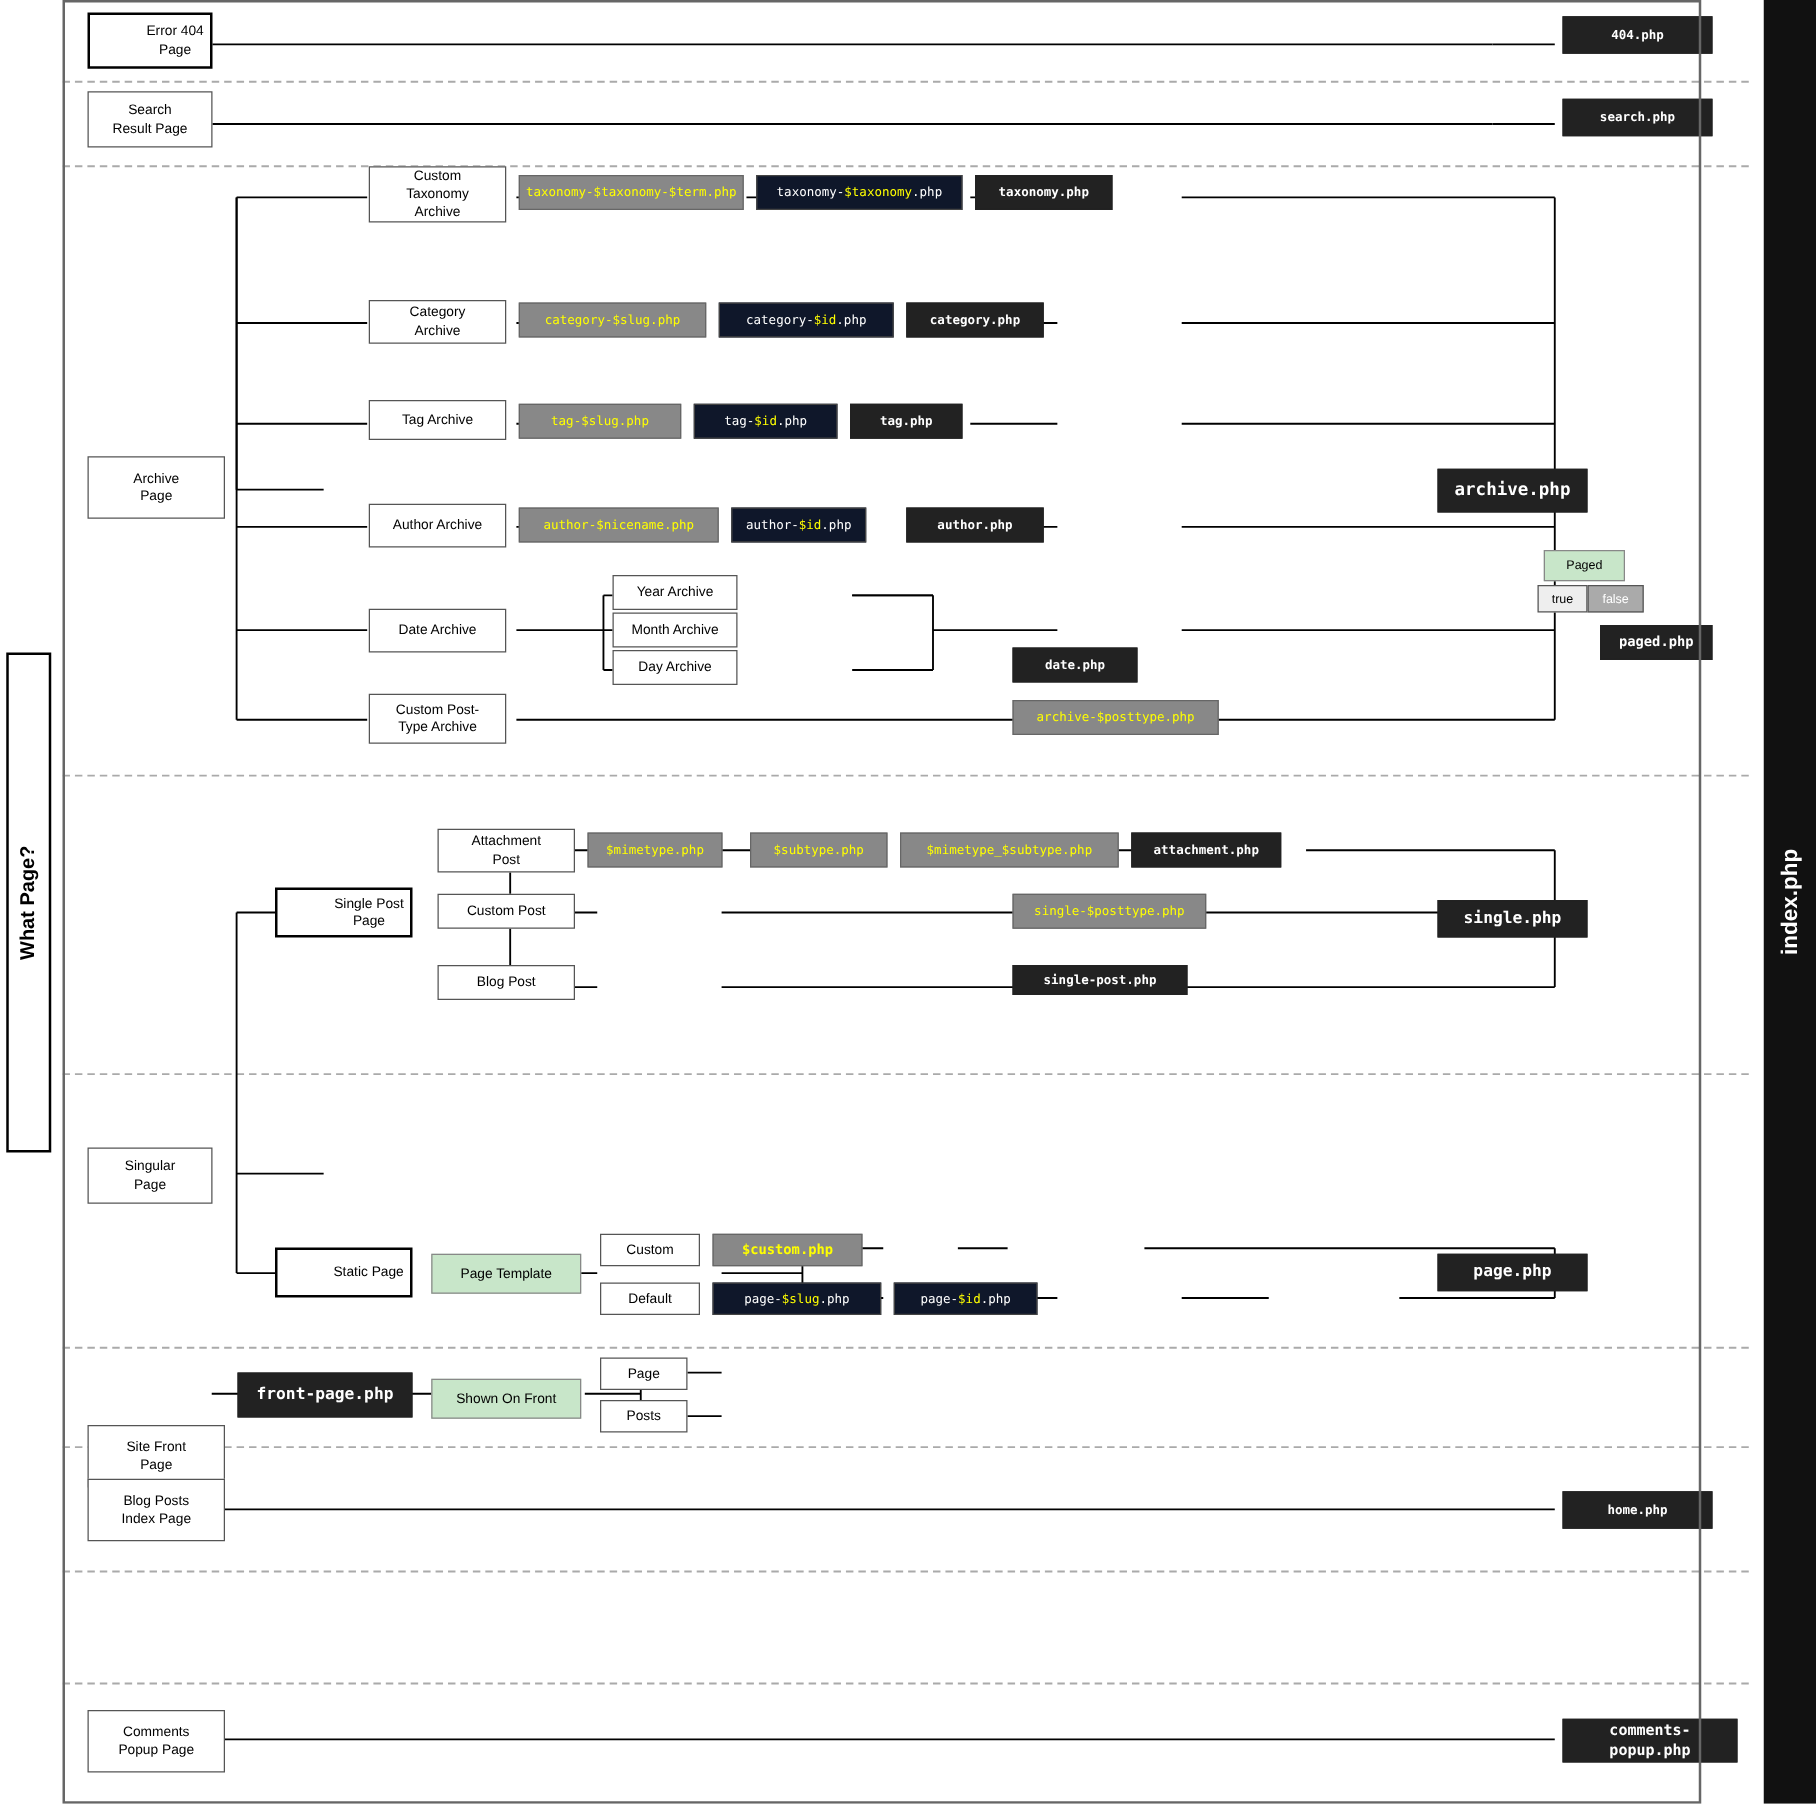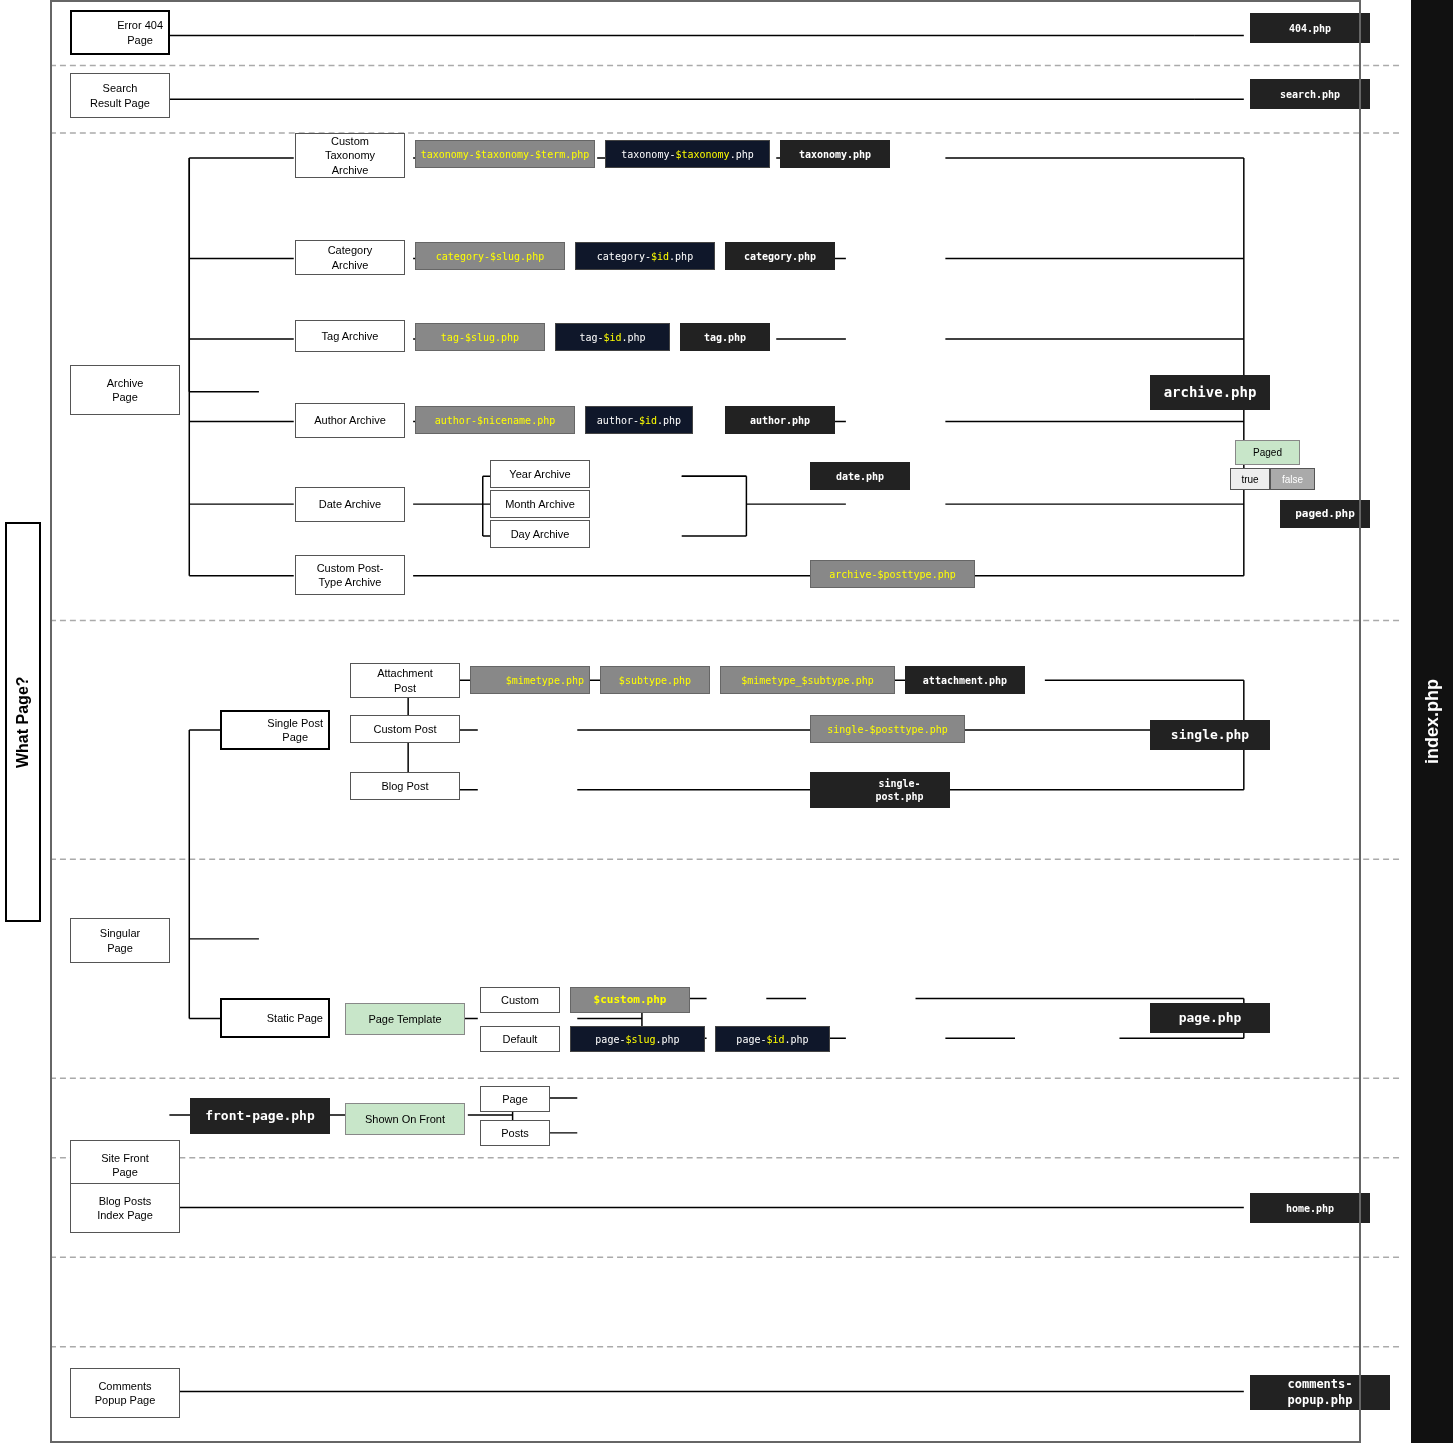--- a/index.html
+++ b/index.html
@@ -362,21 +362,21 @@
     </div>
 
     <div class="box" style="left:440px;top:490px;width:100px;height:28px;">
       <span>Month Archive</span>
     </div>
 
     <div class="box" style="left:440px;top:520px;width:100px;height:28px;">
       <span>Day Archive</span>
     </div>
 
-    <div class="box box-dark code-box" style="left:760px;top:462px;width:100px;height:28px;">
+    <div class="box box-dark code-box" style="left:760px;top:518px;width:100px;height:28px;">
       <span>date.php</span>
     </div>
 
     <div class="box" style="left:245px;top:555px;width:110px;height:40px;">
       <span>Custom Post-<br>Type Archive</span>
     </div>
 
     <div class="box box-yellow code-box" style="left:760px;top:560px;width:165px;height:28px;">
       <span>archive-<span class="yellow">$posttype</span>.php</span>
     </div>
@@ -409,21 +409,21 @@
     </div>
 
     <div class="box box-dark code-box" style="left:1100px;top:720px;width:120px;height:30px;font-size:13px;font-weight:bold;">
       <span>single.php</span>
     </div>
 
     <div class="box" style="left:300px;top:663px;width:110px;height:35px;">
       <span>Attachment<br>Post</span>
     </div>
 
-    <div class="box box-yellow code-box" style="left:420px;top:666px;width:120px;height:28px;justify-content:flex-end;">
+    <div class="box box-yellow code-box" style="left:420px;top:666px;width:108px;height:28px;">
       <span><span class="yellow">$mimetype</span>.php</span>
     </div>
 
     <div class="box box-yellow code-box" style="left:550px;top:666px;width:110px;height:28px;">
       <span><span class="yellow">$subtype</span>.php</span>
     </div>
 
     <div class="box box-yellow code-box" style="left:670px;top:666px;width:175px;height:28px;">
       <span><span class="yellow">$mimetype_$subtype</span>.php</span>
     </div>
@@ -437,21 +437,21 @@
     </div>
 
     <div class="box box-yellow code-box" style="left:760px;top:715px;width:155px;height:28px;">
       <span>single-<span class="yellow">$posttype</span>.php</span>
     </div>
 
     <div class="box" style="left:300px;top:772px;width:110px;height:28px;">
       <span>Blog Post</span>
     </div>
 
-    <div class="box box-dark code-box" style="left:760px;top:772px;width:140px;height:36px;padding-left:44px;">
+    <div class="box box-dark code-box" style="left:760px;top:772px;width:140px;height:24px;">
       <span>single-post.php</span>
     </div>
 
     <div class="box box-bold-border" style="left:170px;top:998px;width:110px;height:40px;">
       <span>Static Page</span>
     </div>
 
     <div class="box box-green" style="left:295px;top:1003px;width:120px;height:32px;">
       <span>Page Template</span>
     </div>

